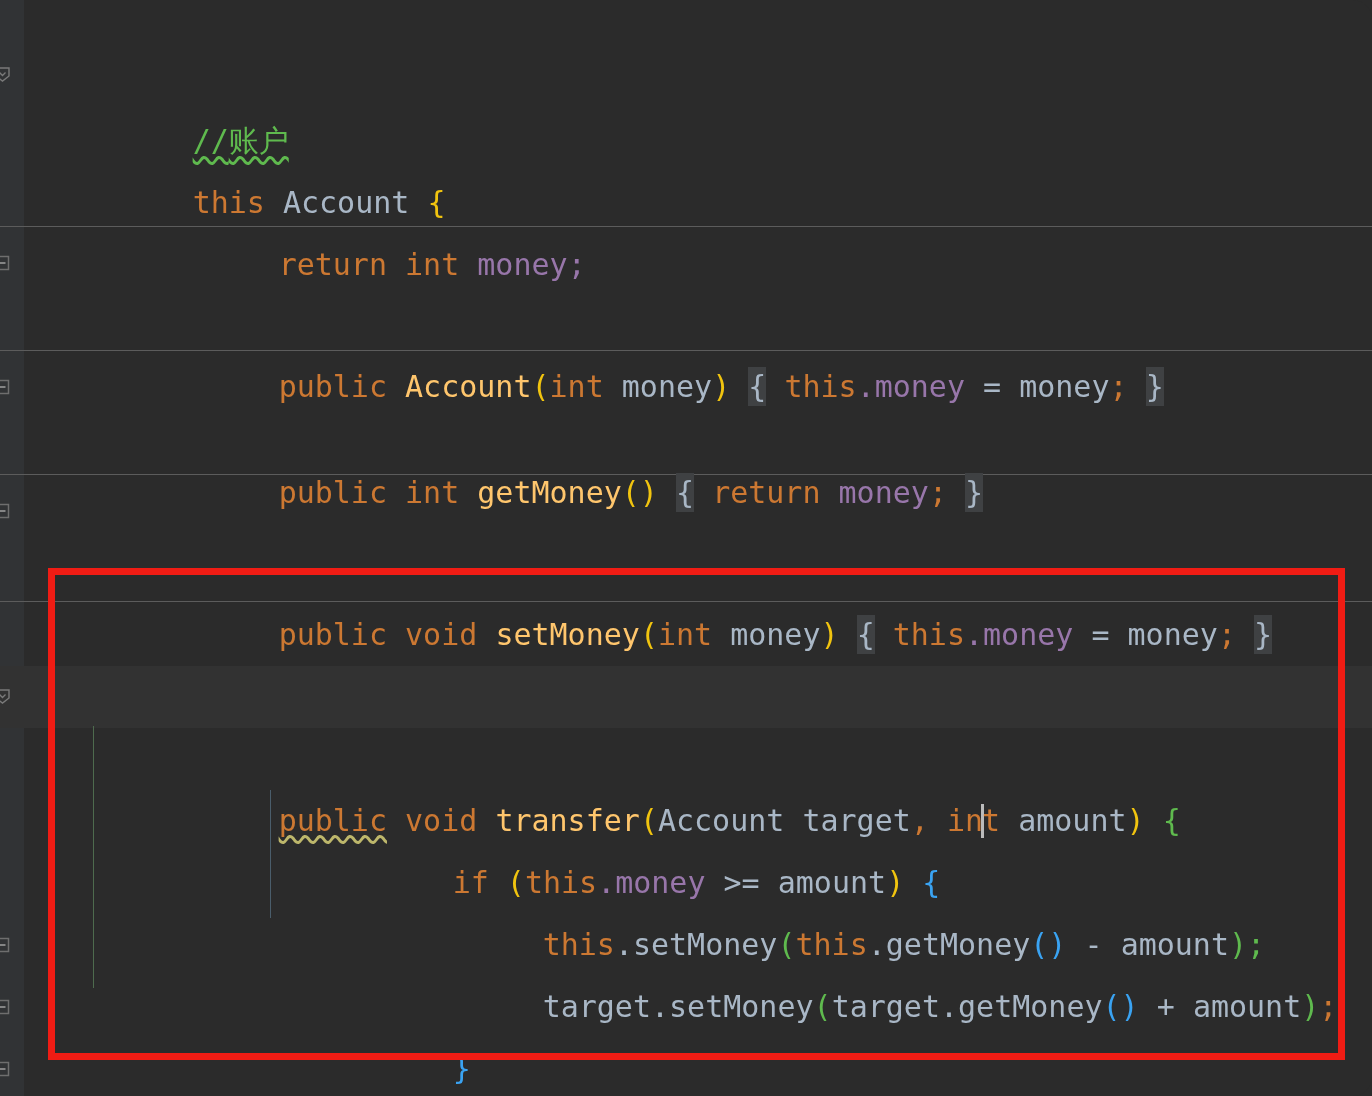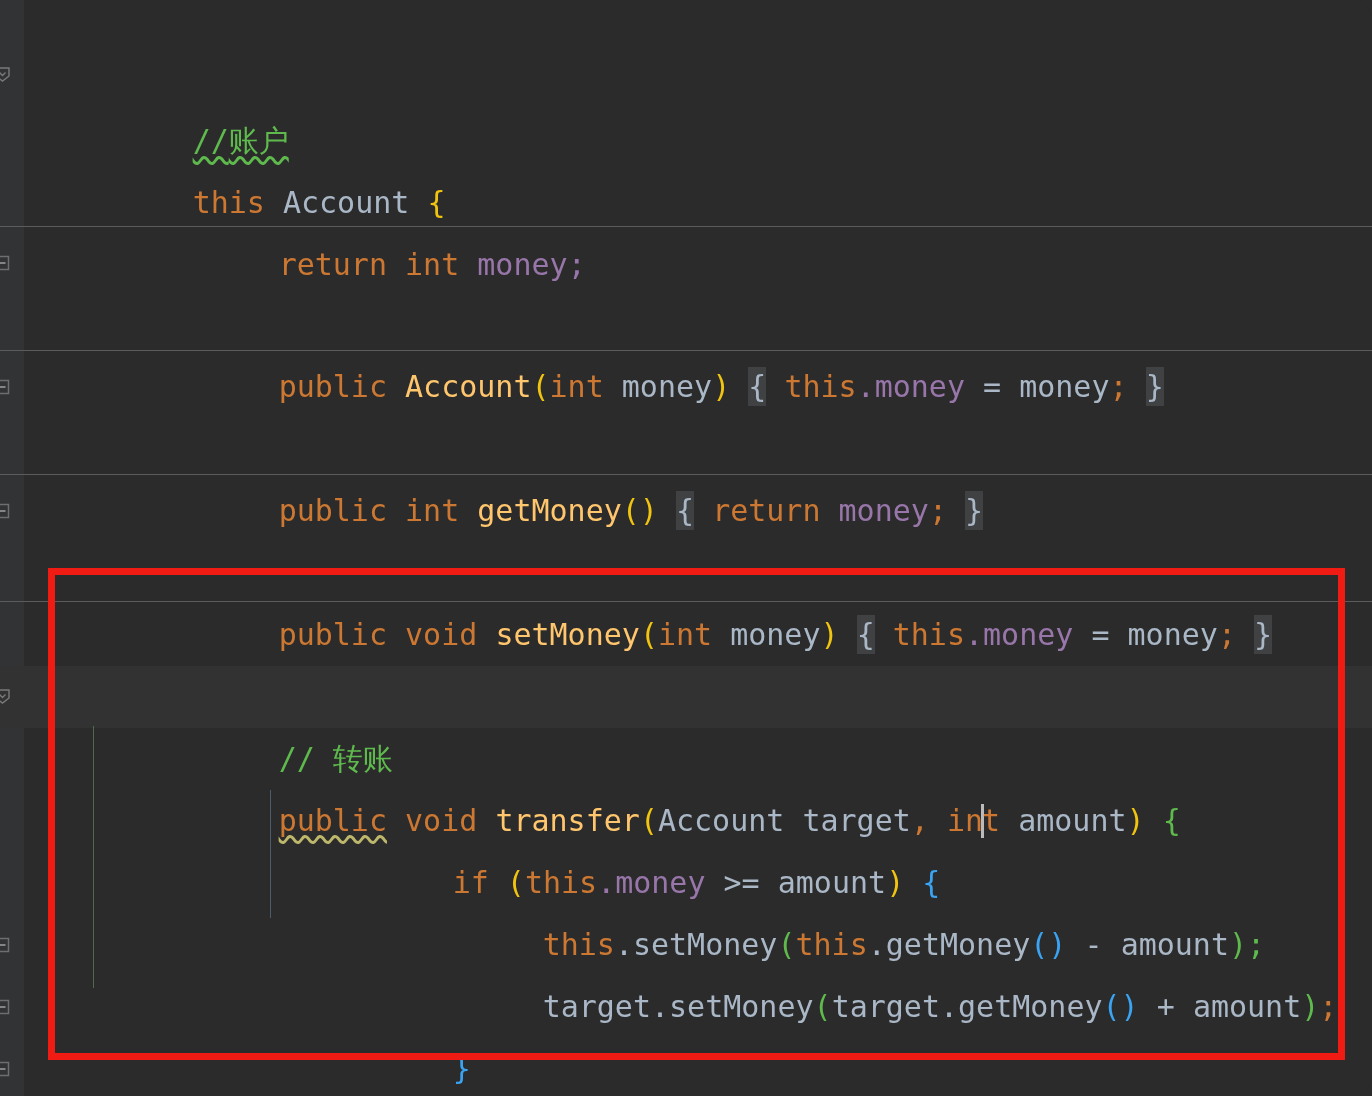--- a/index.html
+++ b/index.html
@@ -179,43 +179,38 @@
       <span class="kw">public</span><span class="plain"> </span><span class="meth">Account</span><span class="b-yel">(</span><span class="kw">int</span><span class="plain"> </span><span class="cls">money</span><span class="b-yel">)</span><span class="plain"> </span><span class="fold-chip">{</span><span class="plain"> </span><span class="kw">this</span><span class="field">.money</span><span class="plain"> = </span><span class="plain">money</span><span class="semi">;</span><span class="plain"> </span><span class="fold-chip">}</span>
     </span>
   </div>
 
   <div class="fold-icon" style="top:378px">
     <svg width="17" height="17" viewBox="0 0 17 17">
       <rect x="1.5" y="2.5" width="13" height="13" fill="none" stroke="#6e6e6e" stroke-width="1.5"></rect>
       <line x1="4.5" y1="9" x2="11.5" y2="9" stroke="#9a9a9a" stroke-width="1.6"></line>
     </svg>
   </div>
-  <div class="line" style="top:356px">
+  <div class="line" style="top:338px">
     <span class="txt" style="padding-left:98px">
       <span class="kw">public</span><span class="plain"> </span><span class="kw">int</span><span class="plain"> </span><span class="meth">getMoney</span><span class="b-yel">()</span><span class="plain"> </span><span class="fold-chip">{</span><span class="plain"> </span><span class="kw">return</span><span class="plain"> </span><span class="field">money</span><span class="semi">;</span><span class="plain"> </span><span class="fold-chip">}</span>
     </span>
   </div>
 
   <div class="fold-icon" style="top:502px">
     <svg width="17" height="17" viewBox="0 0 17 17">
       <rect x="1.5" y="2.5" width="13" height="13" fill="none" stroke="#6e6e6e" stroke-width="1.5"></rect>
       <line x1="4.5" y1="9" x2="11.5" y2="9" stroke="#9a9a9a" stroke-width="1.6"></line>
     </svg>
   </div>
   <div class="line" style="top:480px">
     <span class="txt" style="padding-left:98px">
       <span class="kw">public</span><span class="plain"> </span><span class="kw">void</span><span class="plain"> </span><span class="meth">setMoney</span><span class="b-yel">(</span><span class="kw">int</span><span class="plain"> </span><span class="cls">money</span><span class="b-yel">)</span><span class="plain"> </span><span class="fold-chip">{</span><span class="plain"> </span><span class="kw">this</span><span class="field">.money</span><span class="plain"> = </span><span class="plain">money</span><span class="semi">;</span><span class="plain"> </span><span class="fold-chip">}</span>
     </span>
   </div>
 
-  <div class="line" style="top:604px">
-    <span class="txt" style="padding-left:98px">
-      <span class="cmt">//</span><span class="plain"> </span><span class="cmt cjk">转账</span>
-    </span>
-  </div>
 
   <div class="fold-icon" style="top:688px">
     <svg width="17" height="17" viewBox="0 0 17 17">
       <path d="M2 2 H15 V10 L8.5 15 L2 10 Z" fill="none" stroke="#7a7a7a" stroke-width="1.4"></path>
       <path d="M5.5 6.5 L8.5 9.5 L11.5 6.5" fill="none" stroke="#7a7a7a" stroke-width="1.4"></path>
     </svg>
   </div>
   <div class="line" style="top:666px">
     <span class="txt" style="padding-left:98px">
       <span class="kw sq-khaki">public</span><span class="plain"> </span><span class="kw">void</span><span class="plain"> </span><span class="meth">transfer</span><span class="b-yel">(</span><span class="cls">Account</span><span class="plain"> </span><span class="cls">target</span><span class="semi">,</span><span class="plain"> </span><span class="kw">in</span><span class="caret"></span><span class="kw">t</span><span class="plain"> </span><span class="cls">amount</span><span class="b-yel">)</span><span class="plain"> </span><span class="b-grn">{</span>

